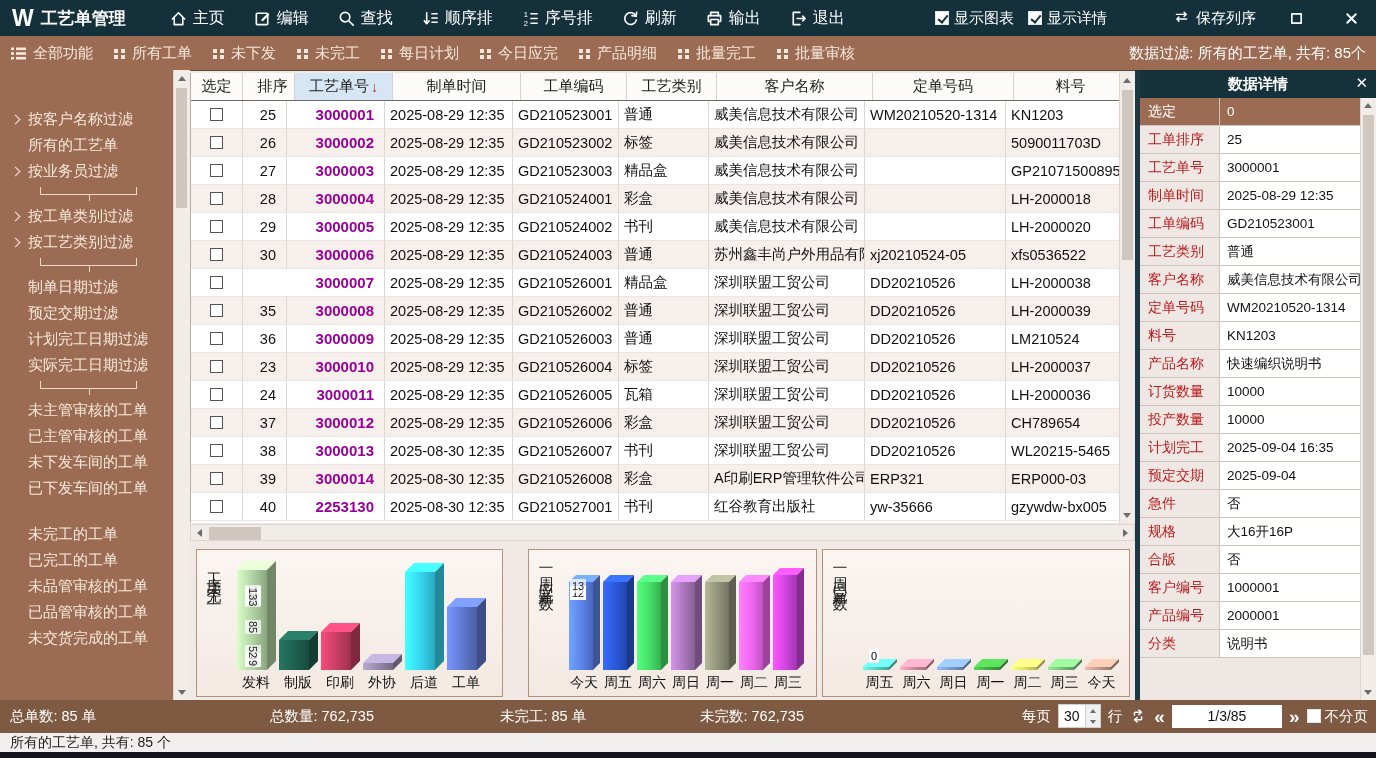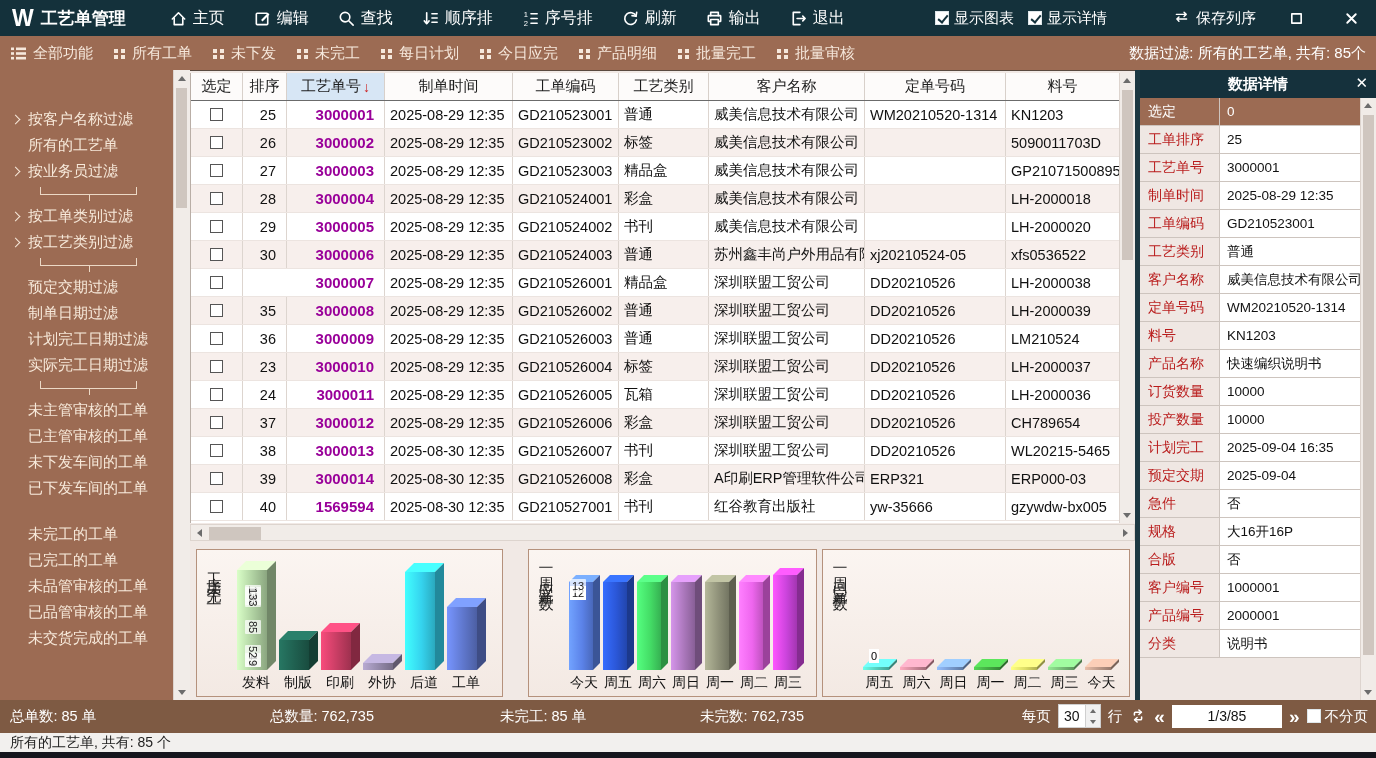--- a/index.html
+++ b/index.html
@@ -344,22 +344,22 @@
 
   <div class="sidebar">
     <div class="sb-list" id="sb-list">
         <div class="sb-item"><span class="chev"></span><span>按客户名称过滤</span></div>
         <div class="sb-item"><span>所有的工艺单</span></div>
         <div class="sb-item"><span class="chev"></span><span>按业务员过滤</span></div>
         <div class="sb-divider"></div>
         <div class="sb-item"><span class="chev"></span><span>按工单类别过滤</span></div>
         <div class="sb-item"><span class="chev"></span><span>按工艺类别过滤</span></div>
         <div class="sb-divider"></div>
+        <div class="sb-item"><span>制单日期过滤</span></div>
         <div class="sb-item"><span>预定交期过滤</span></div>
-        <div class="sb-item"><span>制单日期过滤</span></div>
         <div class="sb-item"><span>计划完工日期过滤</span></div>
         <div class="sb-item"><span>实际完工日期过滤</span></div>
         <div class="sb-divider"></div>
         <div class="sb-item"><span>未主管审核的工单</span></div>
         <div class="sb-item"><span>已主管审核的工单</span></div>
         <div class="sb-item"><span>未下发车间的工单</span></div>
         <div class="sb-item"><span>已下发车间的工单</span></div>
         <div class="sb-spacer"></div>
         <div class="sb-item"><span>未完工的工单</span></div>
         <div class="sb-item"><span>已完工的工单</span></div>
@@ -377,21 +377,21 @@
         </div>
     </div>
   </div>
 
   <div class="center">
     <div class="tablewrap">
       <div class="thead" id="thead">
           <div class="th" style="width: 52px;">
             <span>选定</span>
           </div>
-          <div class="th" style="width: 44px;">
+          <div class="th" style="width: 44px; margin-left: 8px;">
             <span>排序</span>
           </div>
           <div class="th sorted" style="width: 98px;">
             <span>工艺单号</span>
             <span class="sort-arr">↓</span>
           </div>
           <div class="th" style="width: 128px;">
             <span>制单时间</span>
           </div>
           <div class="th" style="width: 106px;">
@@ -591,21 +591,21 @@
             <div class="td " style="width: 90px;">彩盒</div>
             <div class="td " style="width: 156px;">A印刷ERP管理软件公司</div>
             <div class="td " style="width: 141px;">ERP321</div>
             <div class="td " style="width: 114px;">ERP000-03</div>
           </div>
           <div class="trow">
             <div class="td c" style="width: 52px;">
               <span class="row-cb"></span>
             </div>
             <div class="td r" style="width: 44px;">40</div>
-            <div class="td r orderno" style="width: 98px;">1569594</div>
+            <div class="td r orderno" style="width: 98px;">2253130</div>
             <div class="td " style="width: 128px;">2025-08-30 12:35</div>
             <div class="td " style="width: 106px;">GD210527001</div>
             <div class="td " style="width: 90px;">书刊</div>
             <div class="td " style="width: 156px;">红谷教育出版社</div>
             <div class="td " style="width: 141px;">yw-35666</div>
             <div class="td " style="width: 114px;">gzywdw-bx005</div>
           </div>
         </div>
       <div class="vscroll" style="right:0; top:0; width:16px; height:450px;">
         <div class="sc-btn" style="left:0; top:0; width:14px; height:15px;">

